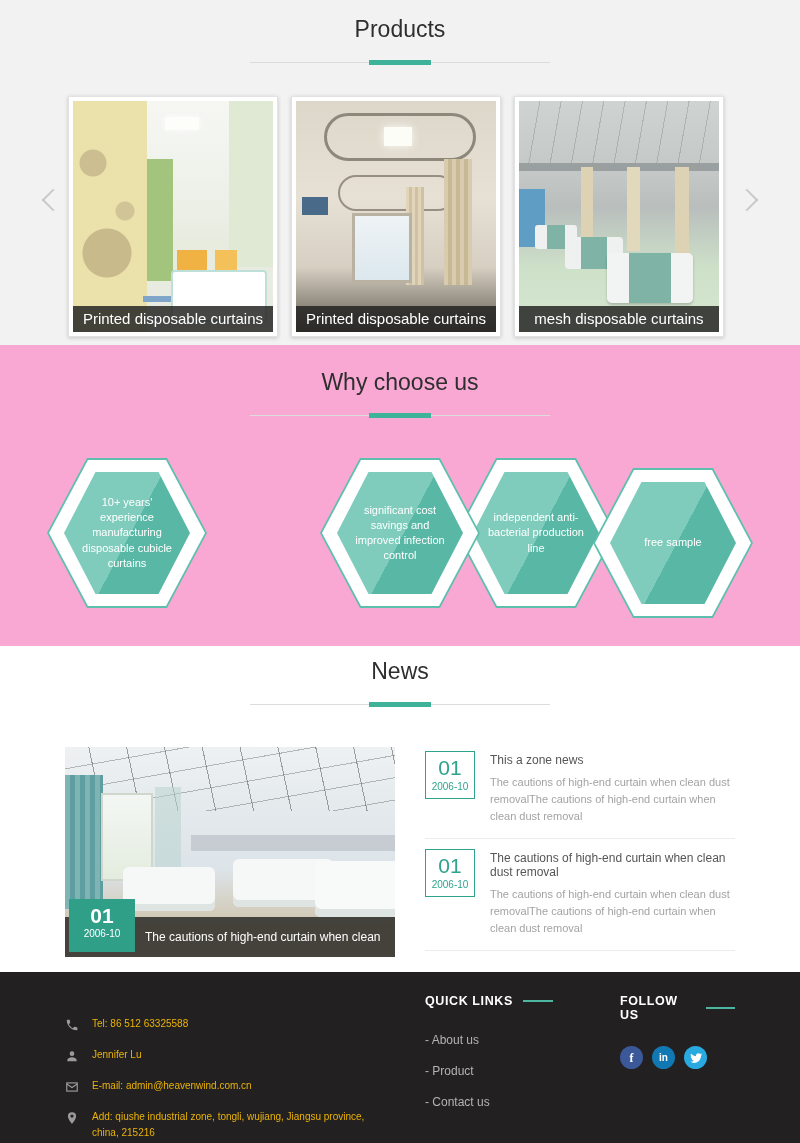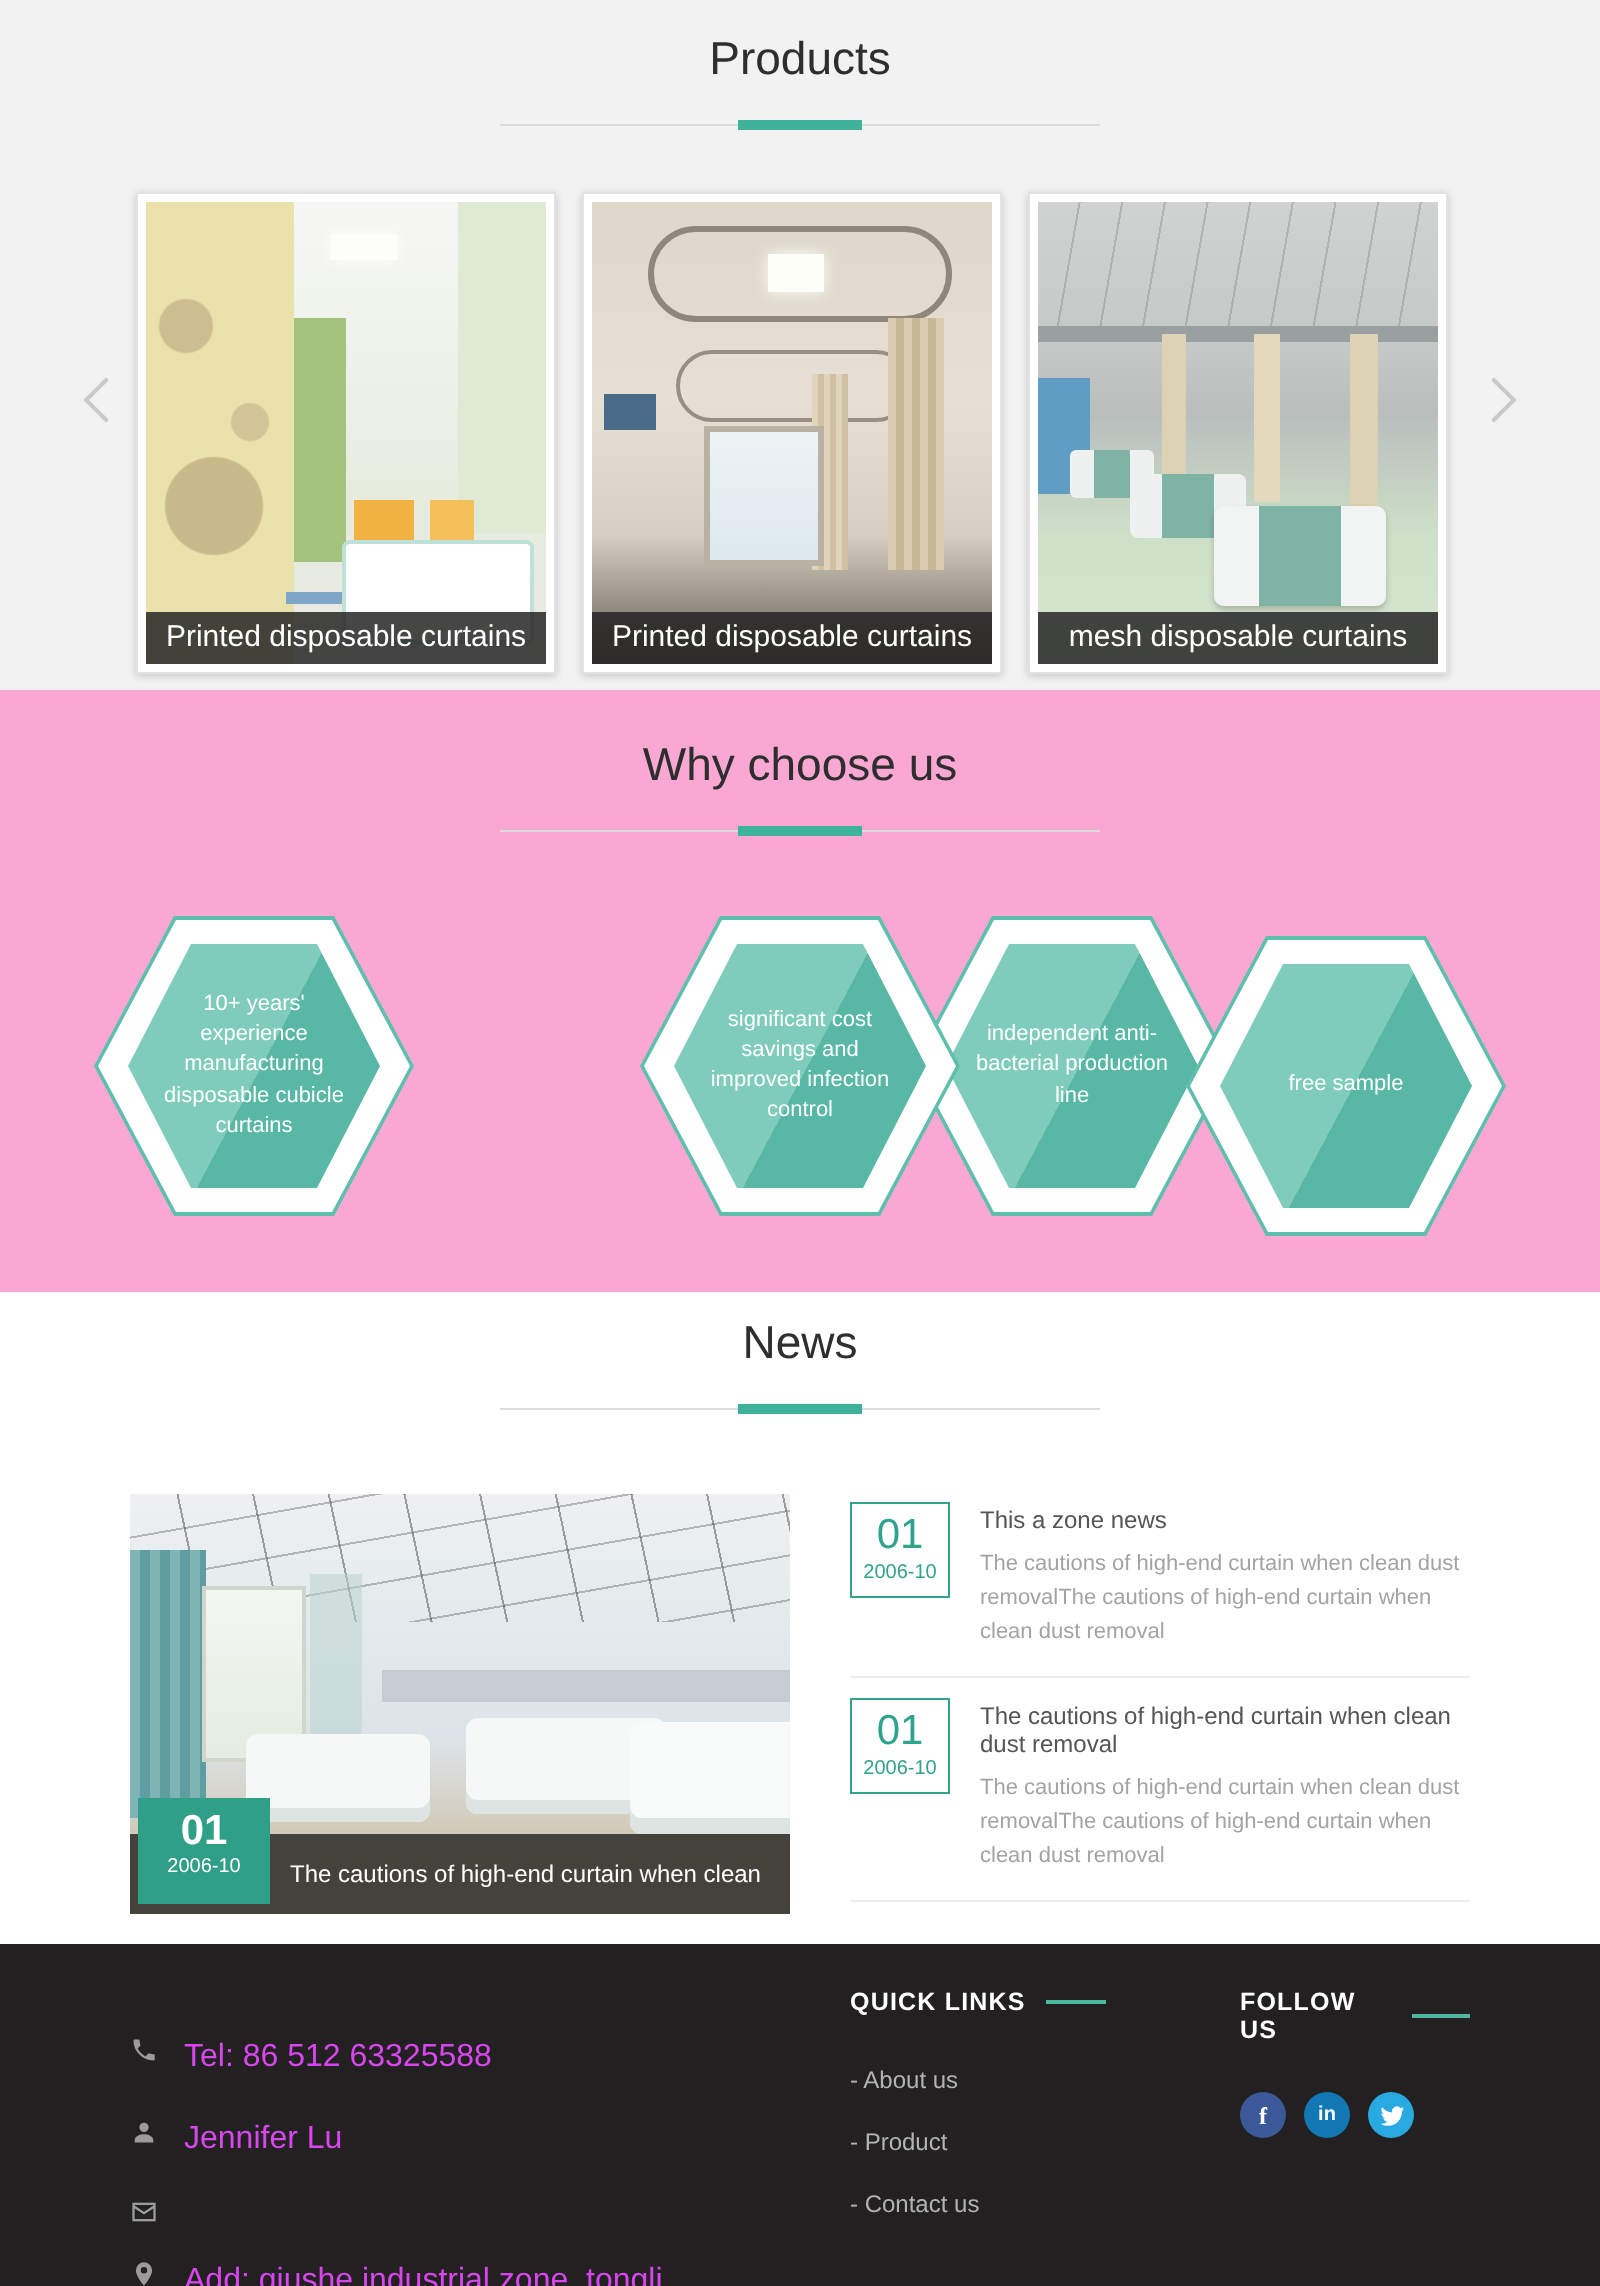--- a/index.html
+++ b/index.html
@@ -109,21 +109,21 @@
 
   
   .footer { background:#232021; padding-top:22px; color:#c6c6c6; }
   .footer-cols { display:flex; padding:0 65px; }
   .col-contact { width:360px; }
   .col-links { width:195px; }
   .col-follow { flex:1; }
   .foot-heading { display:flex; align-items:center; gap:10px; color:#fff; font-size:12.5px; font-weight:bold; letter-spacing:.6px; }
   .heading-dash { width:30px; height:2px; background:#4db6a0; }
   .contact-list { margin-top:22px; }
-  .contact-row { display:flex; gap:13px; margin-bottom:15px; font-size:16px; color:#d946ef; line-height:1.6; max-width:300px; }
+  .contact-row { display:flex; gap:13px; margin-bottom:15px; font-size:10px; color:#eab308; line-height:1.6; max-width:300px; }
   .contact-row svg { flex:none; margin-top:2px; }
   .quick-list { margin-top:25px; }
   .quick-link { display:block; font-size:12px; color:#b3b3b3; margin-bottom:17px; cursor:pointer; text-decoration:none; }
   .social-row { margin-top:24px; display:flex; gap:9px; }
   .social-btn { width:23px; height:23px; border-radius:50%; display:flex; align-items:center; justify-content:center; cursor:pointer; }
   .social-fb { background:#3b5998; }
   .social-li { background:#1178b3; }
   .social-tw { background:#28a9e0; }
   .social-btn .glyph { color:#fff; font-size:12px; font-weight:bold; font-family:"Liberation Serif", serif; line-height:1; }
 </style>
@@ -299,20 +299,21 @@
             <svg width="14" height="14" viewBox="0 0 24 24" fill="#9b9b9b">
                 <path d="M12 12a4 4 0 1 0 0-8 4 4 0 0 0 0 8zm0 2c-3.3 0-8 1.7-8 5v2h16v-2c0-3.3-4.7-5-8-5z"></path>
               </svg>
             <span>Jennifer Lu</span>
           </div>
           <div class="contact-row">
             <svg width="14" height="14" viewBox="0 0 24 24" fill="none" stroke="#9b9b9b" stroke-width="2">
                 <rect x="3" y="5" width="18" height="14"></rect>
                 <path d="M3 7l9 6 9-6"></path>
               </svg>
+            <span>E-mail: admin@heavenwind.com.cn</span>
           </div>
           <div class="contact-row">
             <svg width="14" height="14" viewBox="0 0 24 24" fill="#9b9b9b">
                 <path d="M12 2a7 7 0 0 0-7 7c0 5 7 13 7 13s7-8 7-13a7 7 0 0 0-7-7zm0 9.5A2.5 2.5 0 1 1 12 6a2.5 2.5 0 0 1 0 5.5z"></path>
               </svg>
             <span>Add: qiushe industrial zone, tongli, wujiang, Jiangsu province, china, 215216</span>
           </div>
         </div>
       </div>
 

